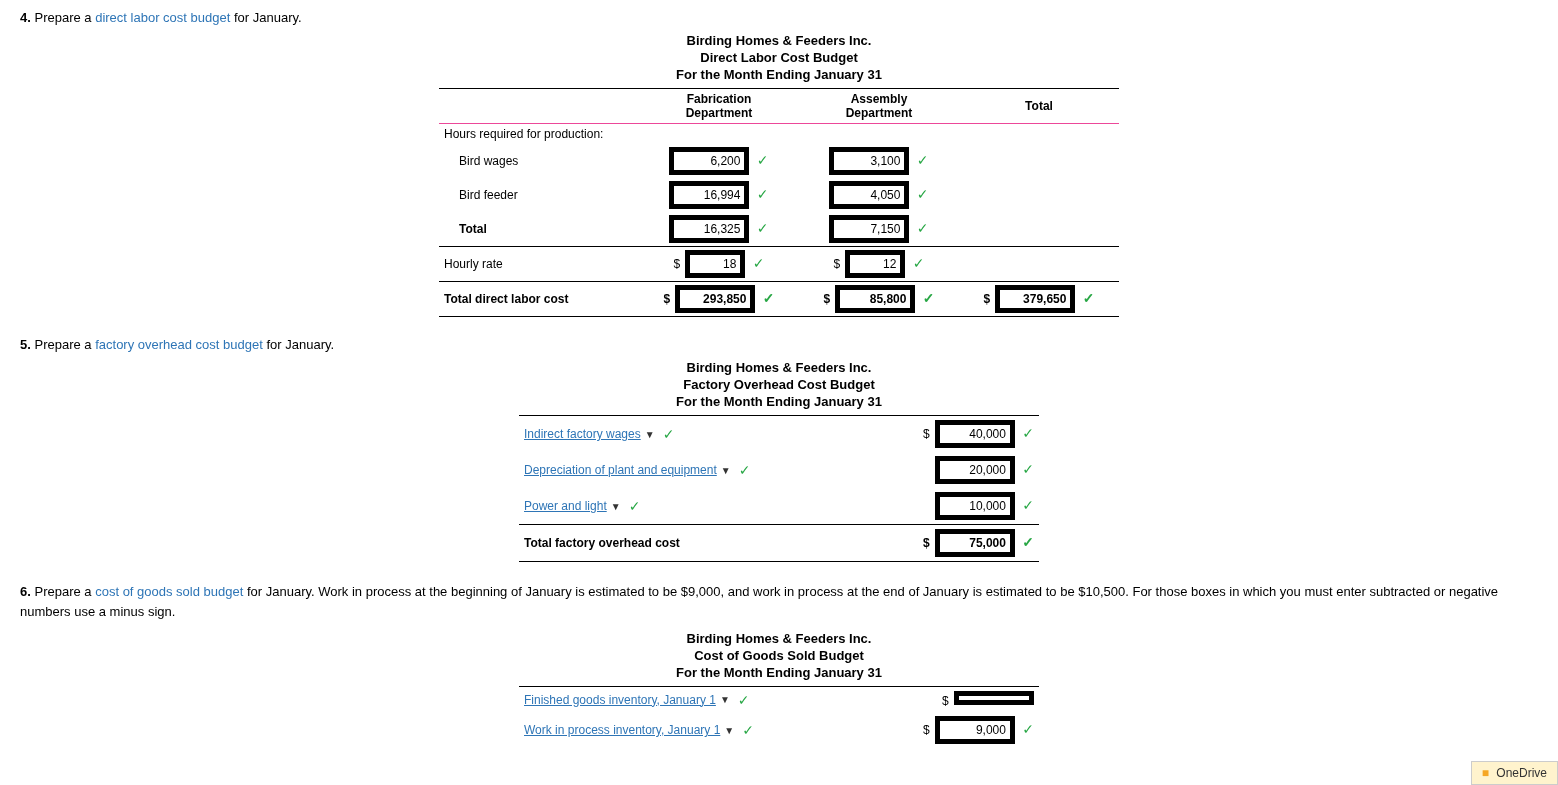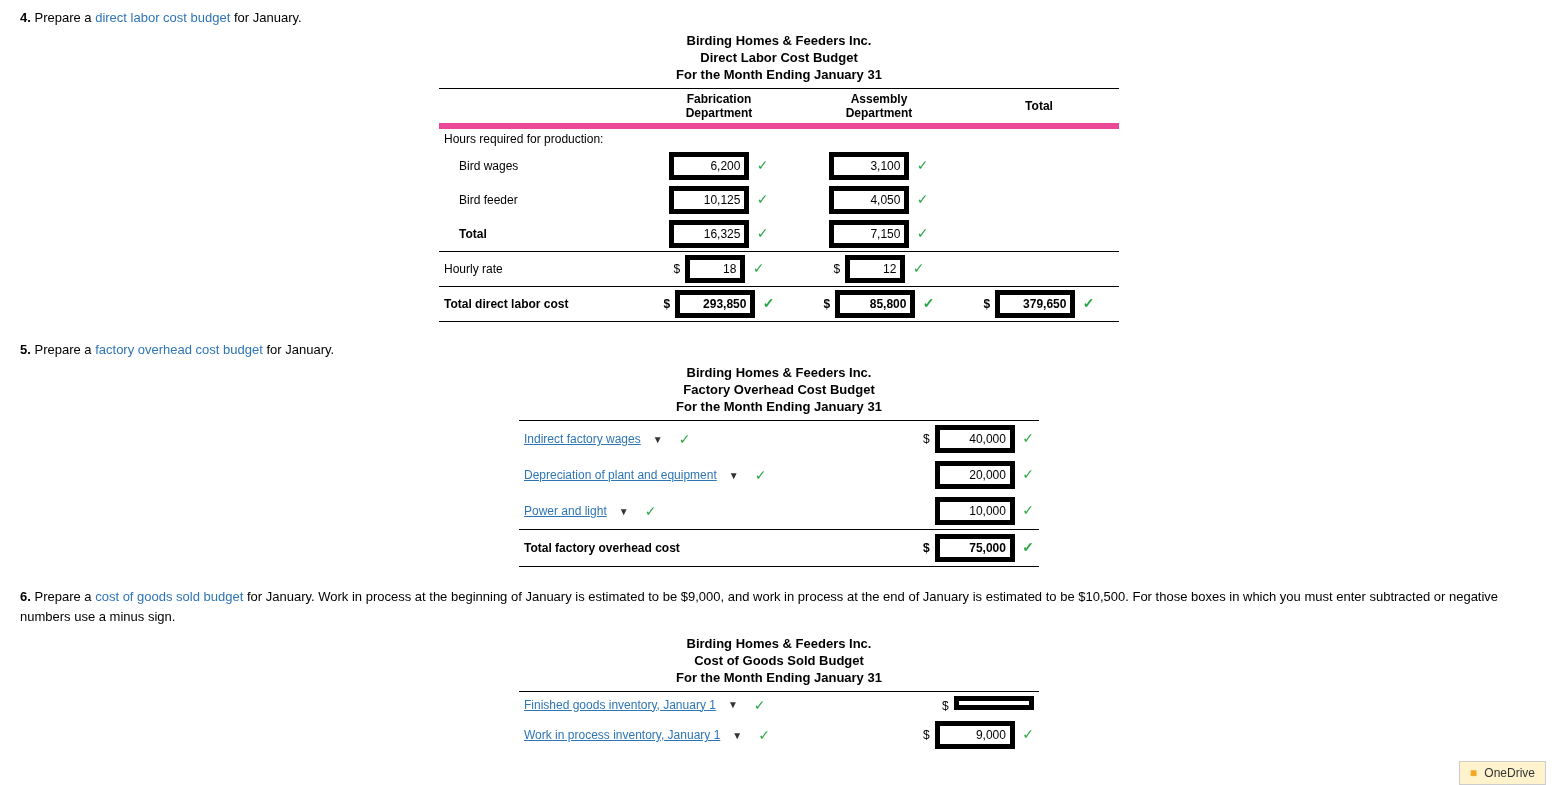--- a/index.html
+++ b/index.html
@@ -31,21 +31,21 @@
       margin: 0 auto;
       width: 680px;
     }
     table {
       border-collapse: collapse;
       width: 100%;
       font-size: 12px;
     }
     .header-line {
       border-top: 1px solid #000;
-      border-bottom: 6px solid #ec4899;
+      border-bottom: 1px solid #ec4899;
     }
     .bottom-line {
       border-bottom: 1px solid #000;
     }
     th {
       font-weight: bold;
       text-align: center;
       padding: 3px 5px;
     }
     td {
@@ -76,21 +76,21 @@
       padding-left: 20px;
     }
     .link-style {
       color: #2e75b6;
       text-decoration: underline;
       cursor: pointer;
     }
     .dropdown-row {
       display: flex;
       align-items: center;
-      gap: 12px;
+      gap: 4px;
     }
     .dropdown-btn {
       border: none;
       background: none;
       color: #2e75b6;
       text-decoration: underline;
       font-size: 12px;
       cursor: pointer;
       padding: 0;
     }
@@ -104,21 +104,21 @@
     }
     .overhead-table td {
       padding: 4px 5px;
     }
     .question-num {
       font-weight: bold;
     }
     .onedrive-bar {
       position: fixed;
       bottom: 0;
-      right: 12px;
+      right: 0;
       background: #fff3cd;
       border: 1px solid #ccc;
       padding: 4px 10px;
       font-size: 12px;
       color: #333;
     }
     .total-row td {
       border-top: 1px solid #000;
       border-bottom: 1px solid #000;
       font-weight: bold;
@@ -169,21 +169,21 @@
           <td style="text-align:center;">
             <span class="input-box">3,100</span>
             <span class="check-mark">✓</span>
           </td>
           <td></td>
         </tr>
 
         <tr>
           <td class="indent">Bird feeder</td>
           <td style="text-align:center;">
-            <span class="input-box">10,125</span>
+            <span class="input-box">16,994</span>
             <span class="check-mark">✓</span>
           </td>
           <td style="text-align:center;">
             <span class="input-box">4,050</span>
             <span class="check-mark">✓</span>
           </td>
           <td></td>
         </tr>
 
         <tr class="bottom-line">

